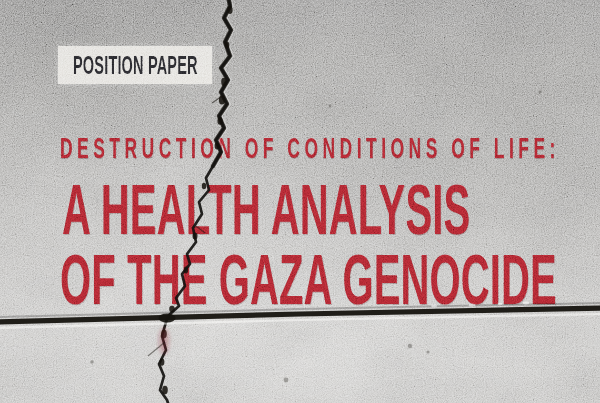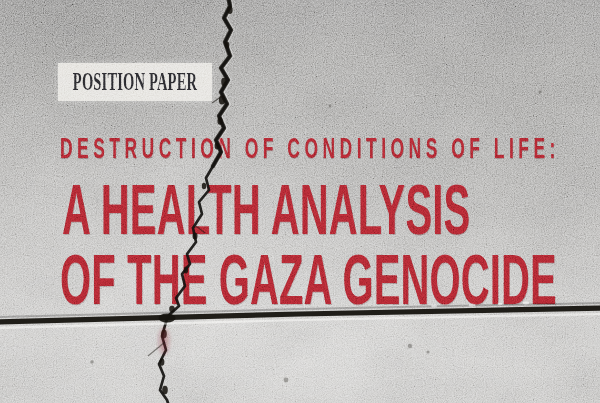--- a/index.html
+++ b/index.html
@@ -16,25 +16,24 @@
       radial-gradient(720px 230px at 45% 90%, rgba(255,255,254,.28), transparent 72%),
       radial-gradient(320px 210px at 30% 55%, rgba(255,255,255,.12), transparent 70%),
       linear-gradient(180deg,#a2a1a0 0%,#adacaa 14%,#b5b4b2 32%,#bbbab8 48%,#c1c0be 62%,#c8c7c5 80%,#c3c2c0 100%);
   }
   .noise{position:absolute;inset:0;width:600px;height:403px;pointer-events:none;}
   .noise.coarse{mix-blend-mode:multiply;opacity:.16;}
   .noise.fine{mix-blend-mode:overlay;opacity:.5;}
   .cracks{position:absolute;inset:0;width:600px;height:403px;pointer-events:none;}
 
   .badge{
-    position:absolute;left:58px;top:63px;width:154px;height:38px;
+    position:absolute;left:58px;top:46px;width:154px;height:38px;
     background:var(--badge_bg,#ebe9e4);opacity:.88;
     display:flex;align-items:center;justify-content:center;
     box-shadow:0 0 6px rgba(255,255,255,.35);
-    font-family:Liberation Serif, serif;
   }
   .badge span{
     font-size:26px;font-weight:700;line-height:1;white-space:nowrap;
     color:var(--badge_text,#17171c);
     transform:scaleX(.56);transform-origin:center center;
     letter-spacing:.01em;
   }
   .kicker{
     position:absolute;left:60px;top:134px;margin:0;
     font-size:29px;line-height:29px;font-weight:700;white-space:nowrap;

